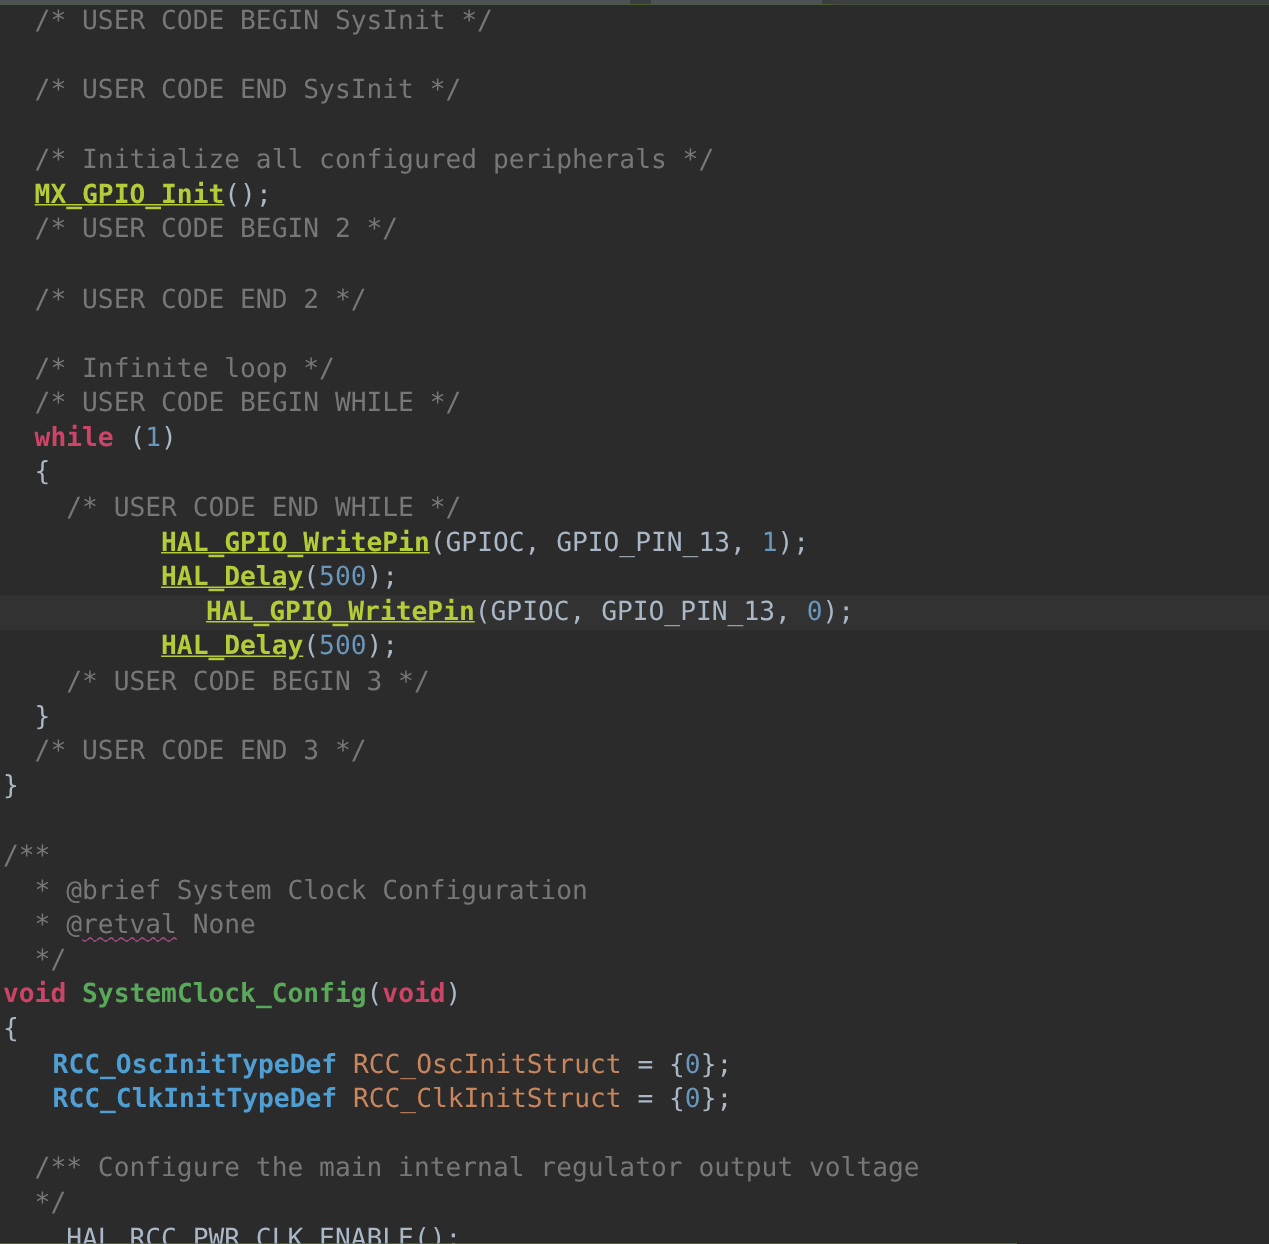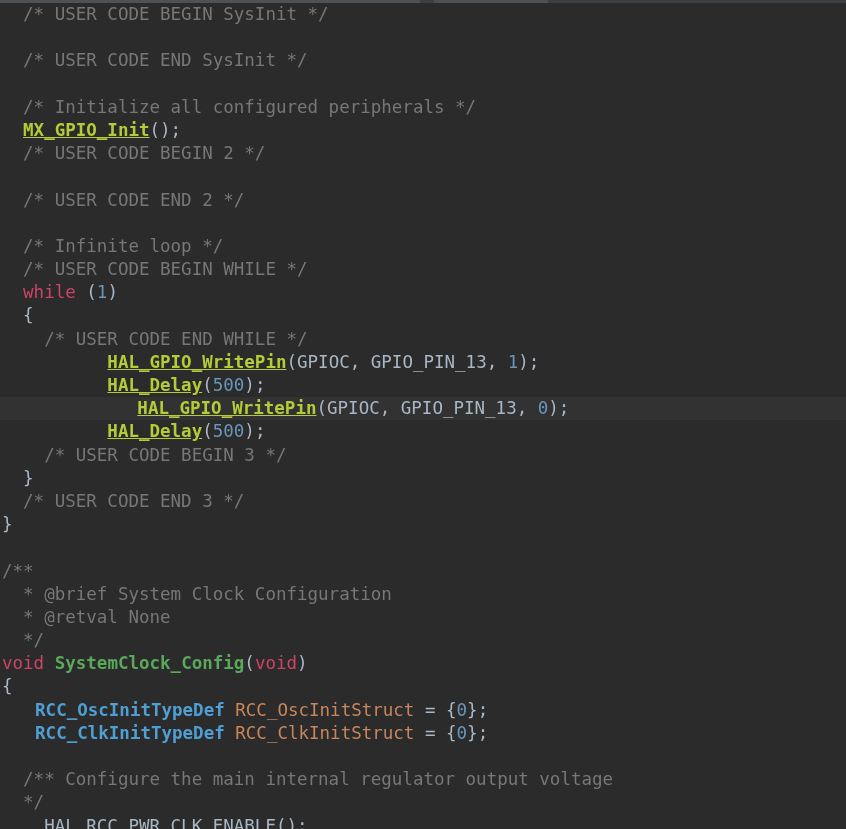--- a/index.html
+++ b/index.html
@@ -65,31 +65,32 @@
     white-space: pre;
   }
   .line.current {
     background: #323232;
     padding-left: 32px;
   }
 
   
   .cmt       { color: #777777; }                 
   .plain     { color: #a9b7c6; }                 
-  .kw        { color: #cc4466; font-weight: normal; }   
+  .kw        { color: #cc4466; font-weight: bold; }   
   .fn-call   { color: #b5cc39; font-weight: bold; text-decoration: underline; }
   .fn-def    { color: #5aa85a; font-weight: bold; margin-top: 15px; }
   .type      { color: #4f9fd4; font-weight: bold; margin-left: 12px; }
   .var       { color: #c9865c; }
   .num       { color: #6897bb; }
   .brace     { color: #a9b7c6; }
   .macro     { color: #a9b7c6; }
 
   
   .typo {
+    text-decoration: underline;
     text-decoration-style: wavy;
     text-decoration-color: #9b4f7d;
     text-underline-offset: 2px;
     text-decoration-thickness: 1px;
   }
 </style>
 </head>
 <body>
 
 <div id="editor-root">

